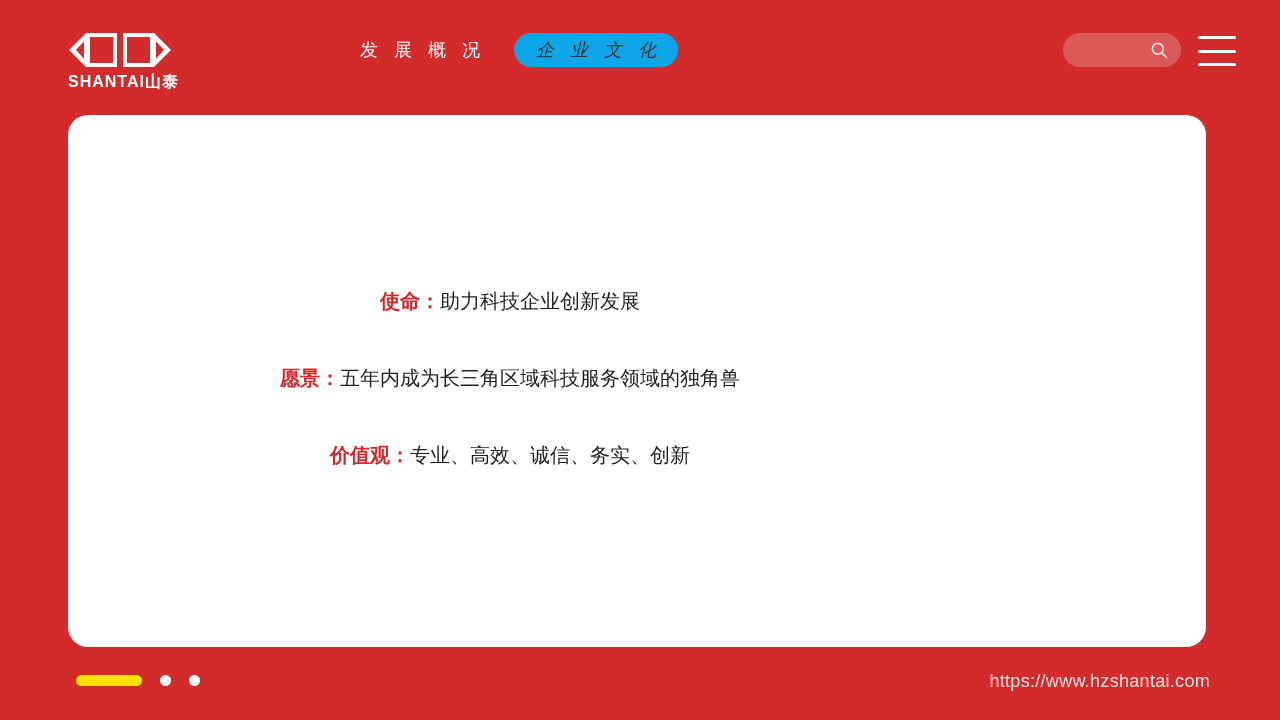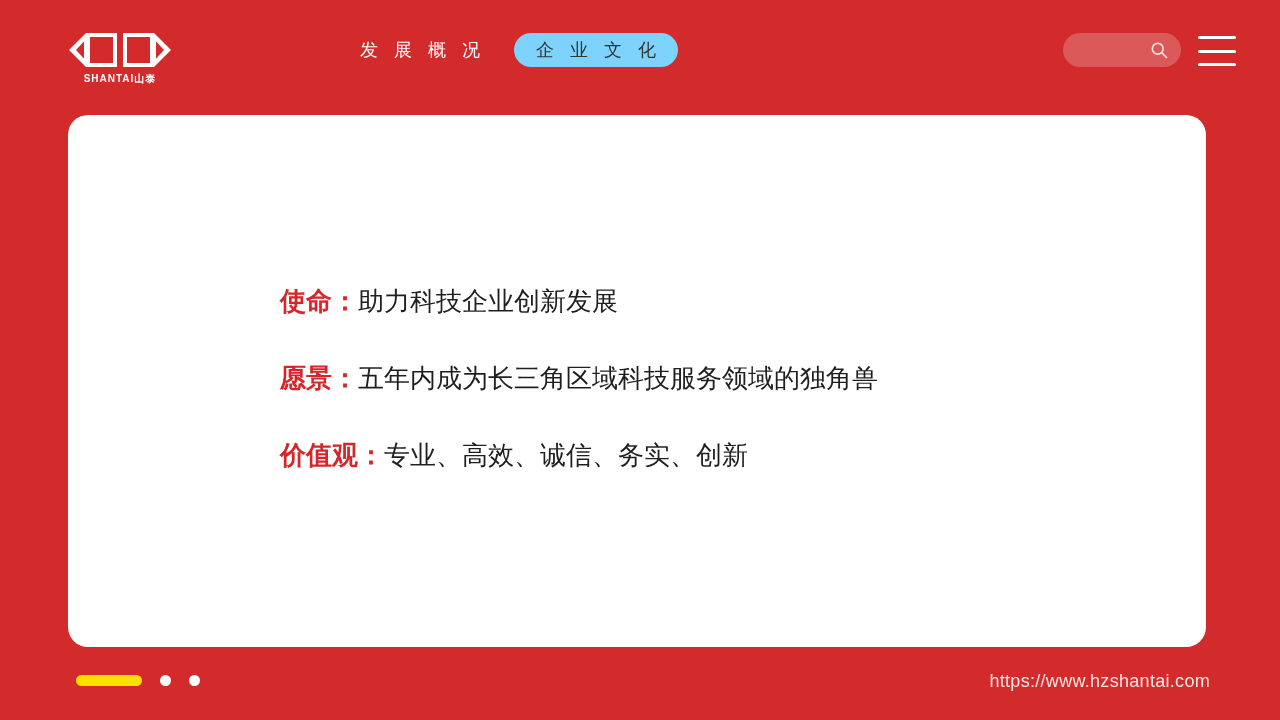--- a/index.html
+++ b/index.html
@@ -10,31 +10,31 @@
     position: relative;
   }
 
   
   .header { position: absolute; left: 0; top: 0; width: 1280px; height: 100px; }
 
   .logo { position: absolute; left: 68px; top: 30px; width: 104px; cursor: pointer; }
   .logo svg { display: block; width: 104px; height: 40px; }
   .logo-text {
     display: block; margin-top: 2px; color: #ffffff; font-weight: bold;
-    font-size: 10px; letter-spacing: 1px; text-align: center; white-space: nowrap;
+    font-size: 16px; letter-spacing: 1px; text-align: center; white-space: nowrap;
   }
 
   .nav { position: absolute; left: 352px; top: 33px; height: 34px; display: flex; gap: 26px; }
   .nav-item {
     height: 34px; display: flex; align-items: center; padding: 0 8px;
     color: #ffffff; font-size: 18px; letter-spacing: 16px; cursor: pointer; white-space: nowrap;
   }
   .nav-item span { margin-right: -16px; }
   .nav-item.active {
-    background: #7dd3fc; border-radius: 17px; color: #333333; padding: 2px 22px;
+    background: #0ea5e9; border-radius: 17px; color: #333333; padding: 2px 22px; font-style: italic;
   }
 
   .search-box {
     position: absolute; left: 1063px; top: 33px; width: 118px; height: 34px;
     background: rgba(255,255,255,0.22); border-radius: 17px;
     display: flex; align-items: center;
   }
   .search-input {
     flex: 1; height: 100%; background: transparent; border: none; outline: none;
     padding: 0 6px 0 16px; color: #ffffff; font-size: 14px; min-width: 0;
@@ -46,21 +46,21 @@
     display: flex; flex-direction: column; justify-content: space-between; cursor: pointer;
   }
   .menu-button i { display: block; width: 38px; height: 3px; background: #ffffff; border-radius: 2px; }
 
   
   .card {
     position: absolute; left: 68px; top: 115px; width: 1138px; height: 532px;
     background: #ffffff; border-radius: 20px;
   }
   .slide-content { position: absolute; left: 212px; top: 170px; }
-  .slide-line { font-size: 26px; line-height: 32px; margin-bottom: 45px; white-space: nowrap; }
+  .slide-line { font-size: 20px; line-height: 32px; margin-bottom: 45px; white-space: nowrap; text-align: center; }
   .slide-line .line-label { color: #d5262b; font-weight: bold; }
   .slide-line .line-text { color: #1f1f1f; }
 
   
   .pagination { position: absolute; left: 76px; top: 675px; display: flex; align-items: center; gap: 18px; }
   .page-pill { width: 66px; height: 11px; border-radius: 6px; background: #ffe100; cursor: pointer; }
   .page-dot { width: 11px; height: 11px; border-radius: 50%; background: #ffffff; cursor: pointer; }
 
   .site-url {
     position: absolute; right: 70px; top: 671px;

